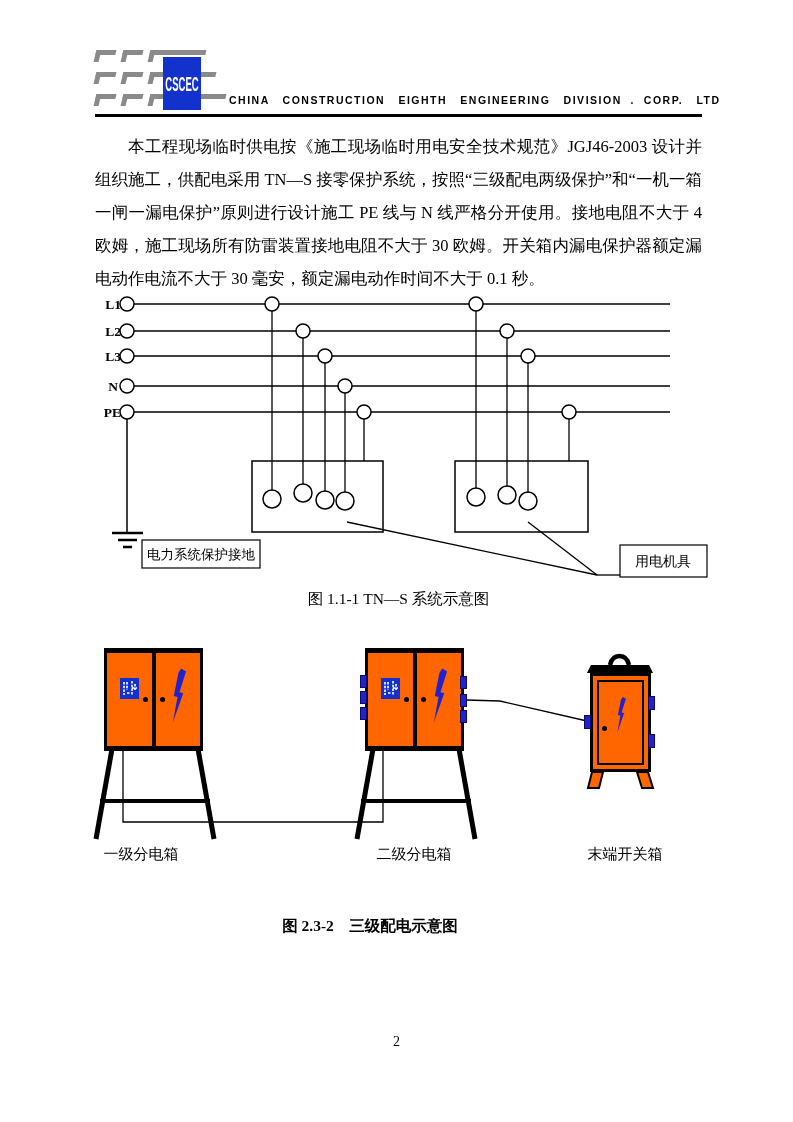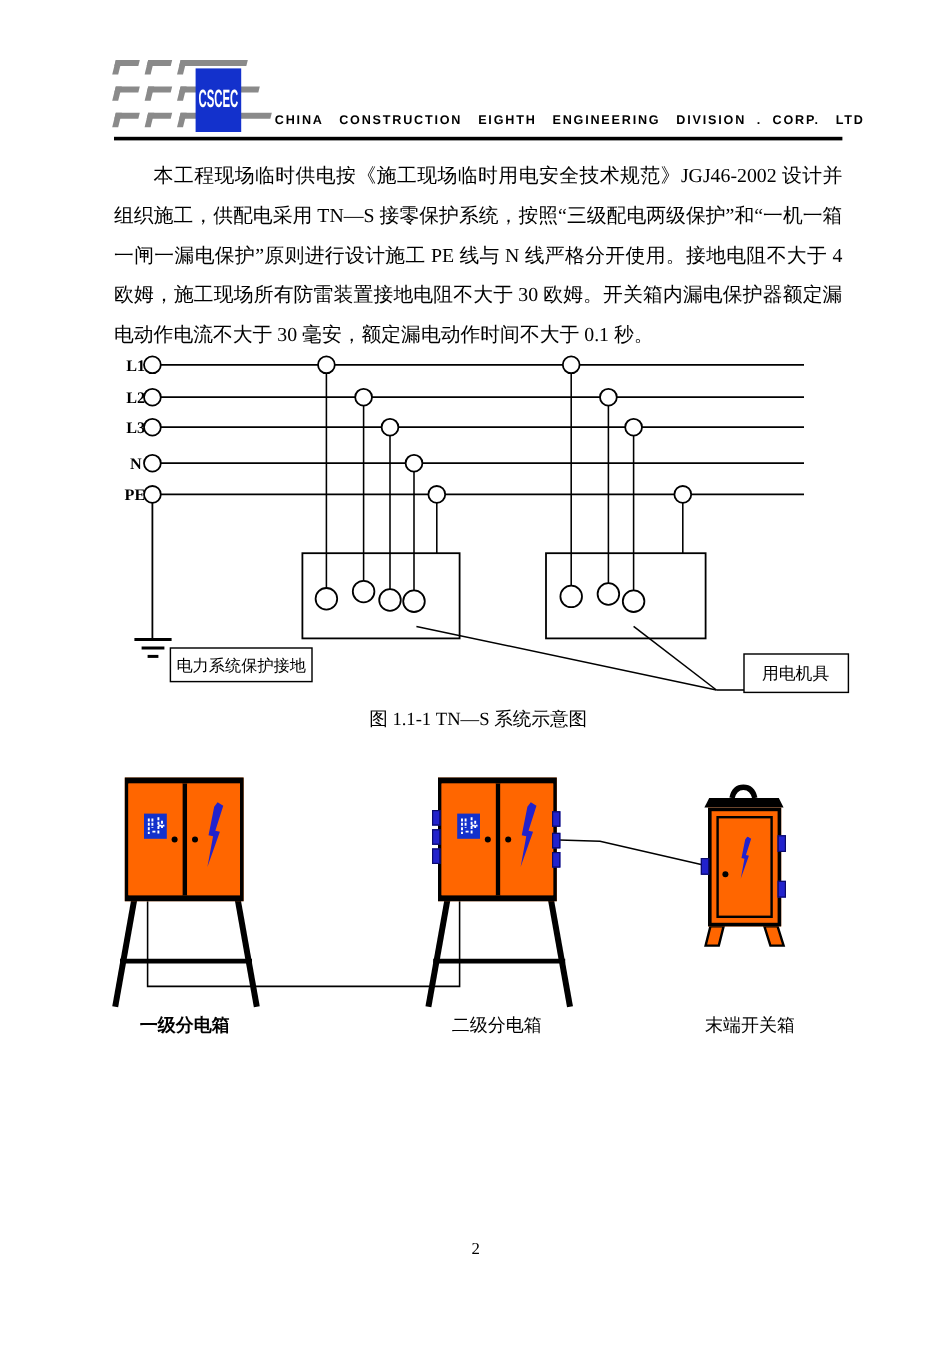--- a/index.html
+++ b/index.html
@@ -62,21 +62,21 @@
     <div class="bracket" style="left:95px;  top:94px; width:20px;"></div>
     <div class="bracket" style="left:122px; top:94px; width:20px;"></div>
     <div class="bracket" style="left:149px; top:94px; width:76px;"></div>
   </div>
   <div class="logo-cscec">
     <span>CSCEC</span>
   </div>
   <div class="company-en">CHINA   CONSTRUCTION   EIGHTH   ENGINEERING   DIVISION  .  CORP.   LTD</div>
   <div class="header-rule"></div>
 
-  <div class="body-par">本工程现场临时供电按《施工现场临时用电安全技术规范》JGJ46-2002 设计并组织施工，供配电采用 TN—S 接零保护系统，按照“三级配电两级保护”和“一机一箱一闸一漏电保护”原则进行设计施工 PE 线与 N 线严格分开使用。接地电阻不大于 4 欧姆，施工现场所有防雷装置接地电阻不大于 30 欧姆。开关箱内漏电保护器额定漏电动作电流不大于 30 毫安，额定漏电动作时间不大于 0.1 秒。</div>
+  <div class="body-par">本工程现场临时供电按《施工现场临时用电安全技术规范》JGJ46-2003 设计并组织施工，供配电采用 TN—S 接零保护系统，按照“三级配电两级保护”和“一机一箱一闸一漏电保护”原则进行设计施工 PE 线与 N 线严格分开使用。接地电阻不大于 4 欧姆，施工现场所有防雷装置接地电阻不大于 30 欧姆。开关箱内漏电保护器额定漏电动作电流不大于 30 毫安，额定漏电动作时间不大于 0.1 秒。</div>
 
   <svg class="diag1" width="640" height="302" viewBox="0 0 640 302">
     <g stroke="#000" stroke-width="1.5" fill="none">
       <line x1="49" y1="16" x2="585" y2="16"></line>
       <line x1="49" y1="43" x2="585" y2="43"></line>
       <line x1="49" y1="68" x2="585" y2="68"></line>
       <line x1="49" y1="98" x2="585" y2="98"></line>
       <line x1="49" y1="124" x2="585" y2="124"></line>
     </g>
     <g font-size="13.5" font-weight="bold" text-anchor="end">
@@ -227,20 +227,21 @@
       <div class="dot" style="left:3px; top:44px;"></div>
       <svg class="bolt" style="left:16px; top:15px;" width="12" height="36" viewBox="0 0 18 58">
         <polygon points="12,0 17,3 10,25 14,26 3,57 8,30 4,29 9,4" fill="var(--blue,#2222CC)"></polygon>
       </svg>
     </div>
   </div>
   <div class="connector" style="left:584px; top:715px; height:14px;"></div>
   <div class="connector" style="left:648px; top:696px; height:14px;"></div>
   <div class="connector" style="left:648px; top:734px; height:14px;"></div>
 
-  <div class="box-label" style="left:74px;font-weight:bold;">一级分电箱</div>
+  <div class="box-label" style="left:61px;">一级分电箱</div>
   <div class="box-label" style="left:334px;">二级分电箱</div>
   <div class="box-label" style="left:545px;">末端开关箱</div>
 
+  <div class="caption cap2">图 2.3-2　三级配电示意图</div>
 
   <div class="page-num">2</div>
 
 </div>
 
 </body></html>

